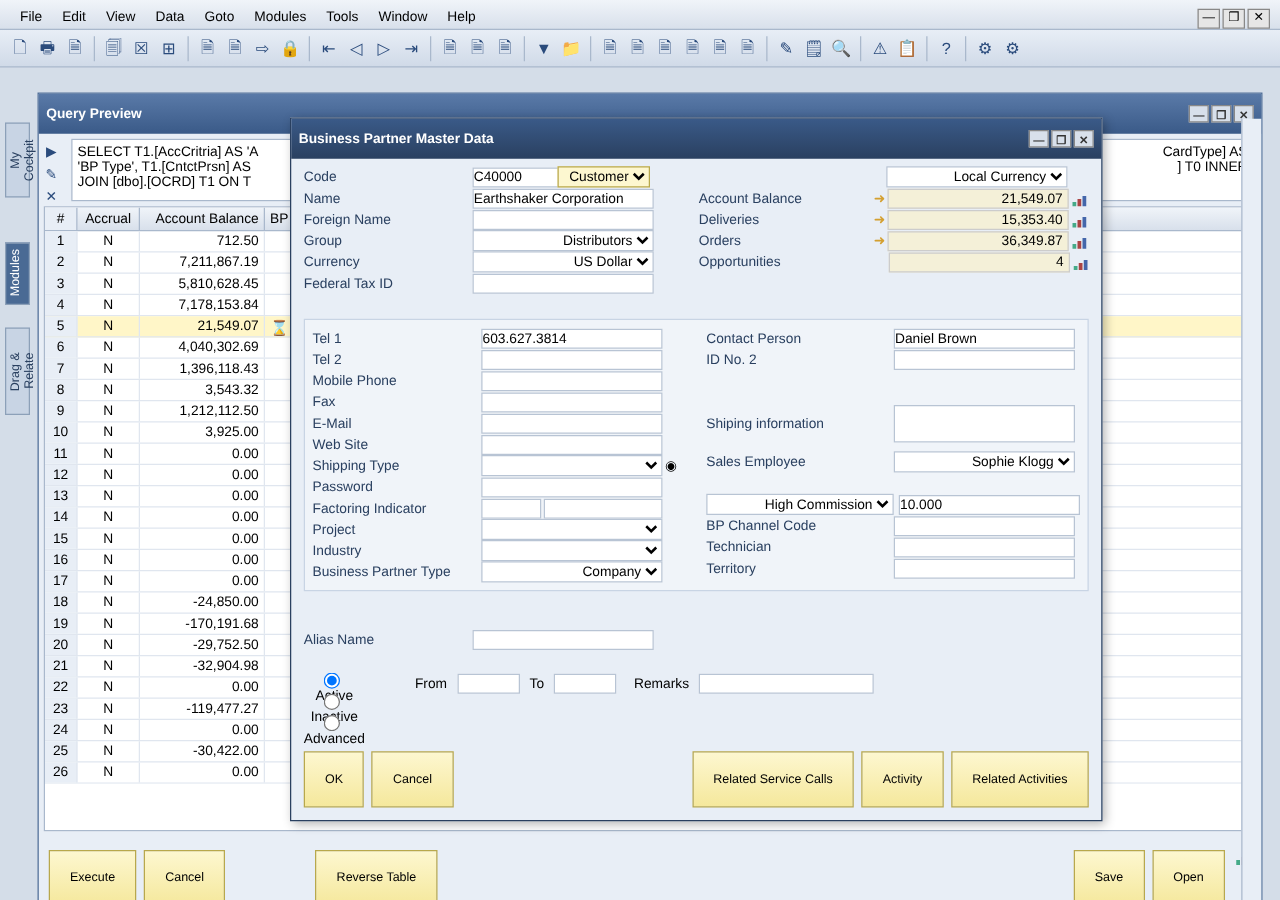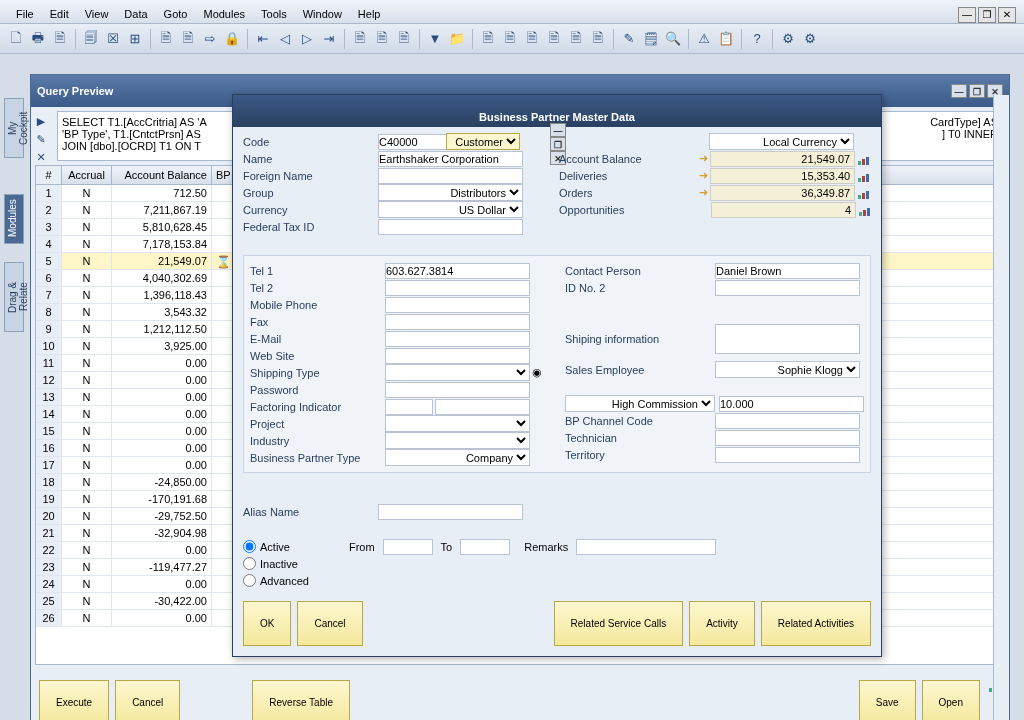--- a/index.html
+++ b/index.html
@@ -42,37 +42,37 @@
   .col-bal { width: 100px; text-align: right; }
   .col-bp { width: 40px; }
   .hourglass { position:absolute; font-size:12px; }
   
   .bottom-buttons { position: absolute; bottom: 8px; left: 8px; right: 8px; display: flex; gap: 6px; }
   .btn { background: linear-gradient(#fdf7d0, #f5e89c); border: 1px solid #b8a84c; padding: 16px 16px; font-size: 10px; cursor: default; }
   .bottom-buttons .spacer { flex: 1; }
   
   
   .dialog { position: absolute; left: 232px; top: 94px; width: 650px; background: #e8eef6; border: 1px solid #2a4060; box-shadow: 2px 2px 8px rgba(0,0,0,0.3); }
-  .dialog .titlebar { background: linear-gradient(#3a5a88, #2a4060); flex-direction: column; }
+  .dialog .titlebar { background: linear-gradient(#3a5a88, #2a4060); }
   .dialog-body { padding: 6px 10px 10px 10px; }
   
   .form-row { display: flex; align-items: center; height: 17px; margin-bottom: 0px; }
   .form-row .lbl { width: 135px; color: #2a4060; }
   .form-row .fld { width: 145px; background: #fff; border: 1px solid #b8c4d4; height: 16px; padding: 0 0; font-size: 11px; }
   .form-row .fld.ro { background: #f4f0d8; border: 1px solid #ccc; text-align: right; padding-right: 4px; }
   .form-row .dd { width: 145px; background: #fff; border: 1px solid #b8c4d4; height: 17px; font-size: 11px; text-align: right; }
   .two-col { display: flex; gap: 20px; }
   .two-col > div { flex: 1; }
   .arrow { color: #d4a030; font-size: 11px; margin-right: 2px; }
   .mini-chart { display:inline-block; width:12px; height:12px; background: linear-gradient(to top, #4a8 30%, transparent 30%), linear-gradient(to top, #a44 50%, transparent 50%) 4px 0, linear-gradient(to top, #46a 70%, transparent 70%) 8px 0; background-size: 3px 100%; background-repeat: no-repeat; margin-left: 3px; vertical-align: middle; }
   
   .section-gap { height: 20px; }
   .customer-dd { background: #fdf7d0 !important; border: 1px solid #b8a84c !important; width: 74px !important; margin-left: -2px; }
   
-  .radio-row { display: flex; align-items: center; height: 17px; }
+  .radio-row { display: flex; align-items: center; height: 17px; flex-direction: column; }
   .radio-row input { margin-right: 4px; }
   
   .dialog-buttons { display: flex; gap: 6px; margin-top: 12px; }
   
   .scroll-right { position: absolute; right: 0; top: 20px; bottom: 0; width: 16px; background: #e8eef6; border-left: 1px solid #a9b8cc; }
 </style>
 </head>
 <body>
 
 <div class="menubar">

